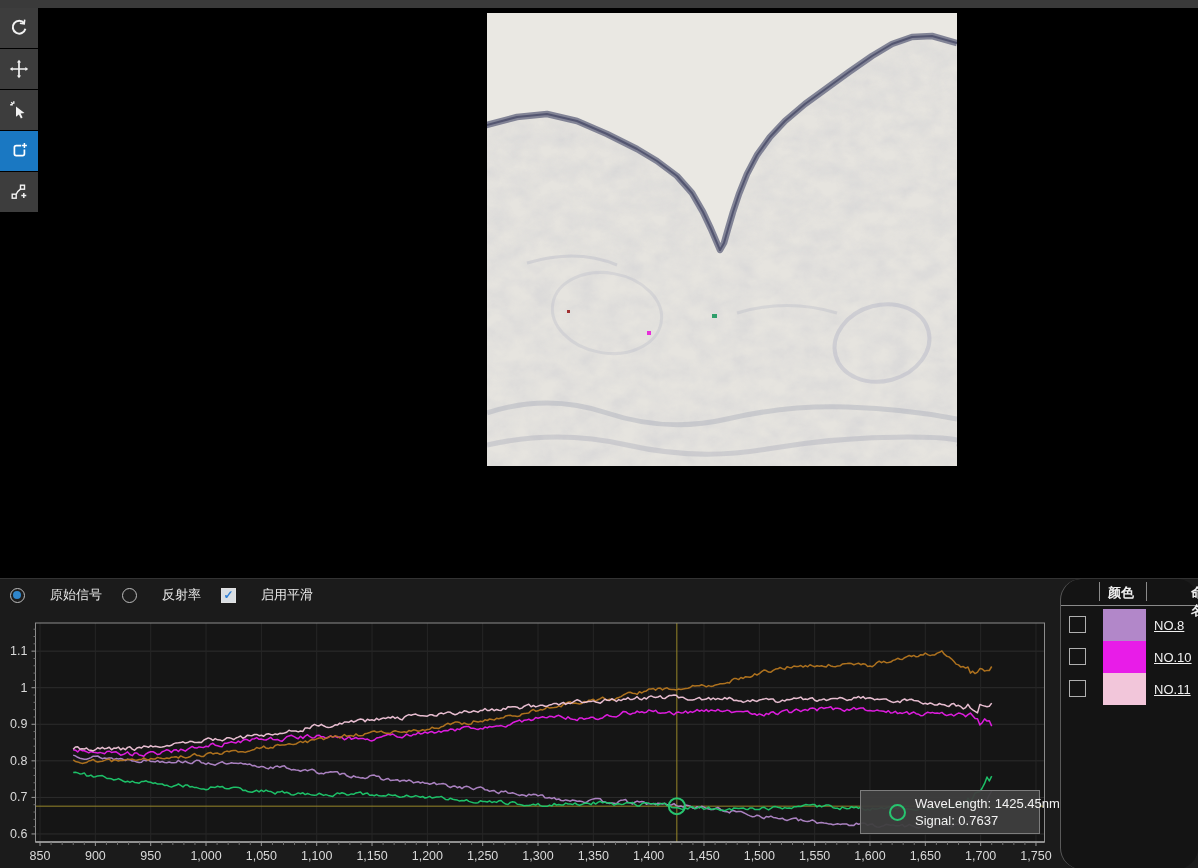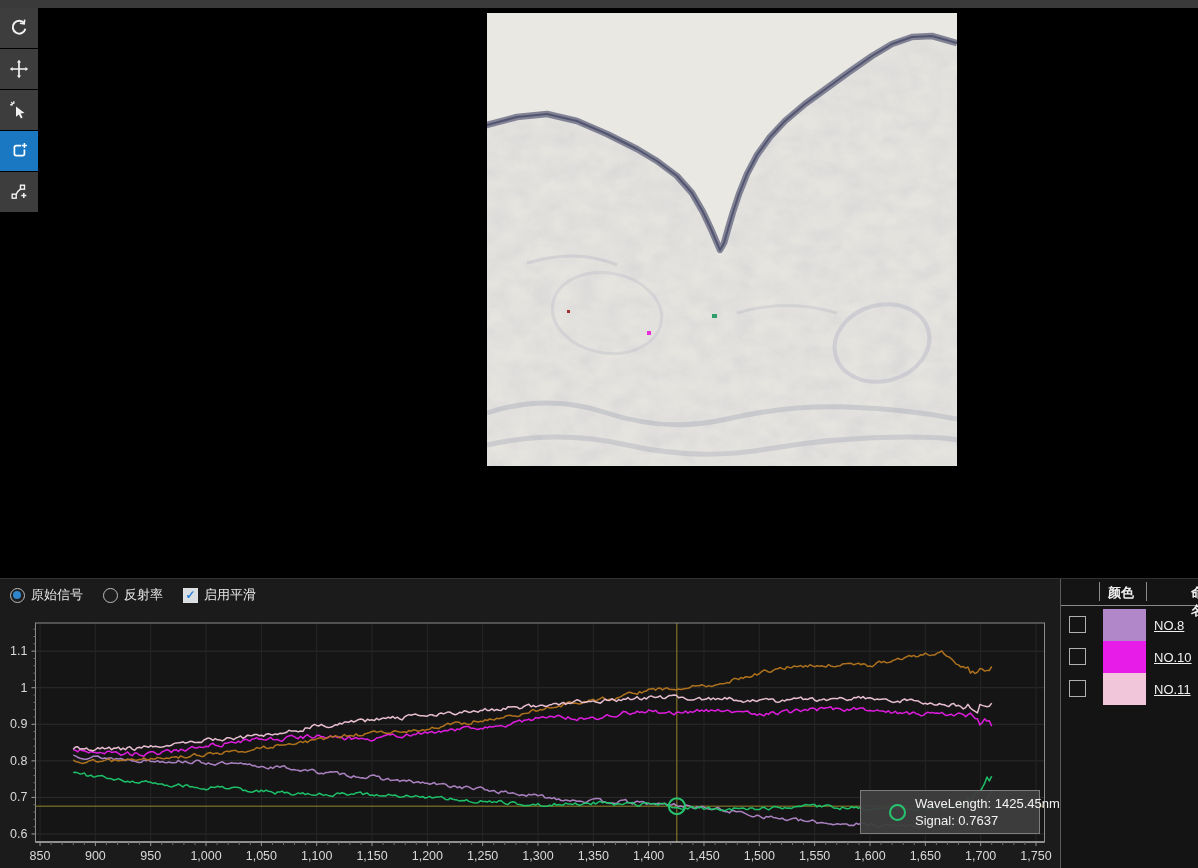--- a/index.html
+++ b/index.html
@@ -5,30 +5,30 @@
   html,body{margin:0;padding:0;background:#000;}
   body{font-family:"Liberation Sans",sans-serif;}
   .app{position:relative;width:1198px;height:868px;background:#000;overflow:hidden;}
   .top-strip{position:absolute;left:0;top:0;width:1198px;height:8px;background:#3a3a3a;}
   .toolbar{position:absolute;left:0;top:8px;width:38px;display:flex;flex-direction:column;gap:1px;}
   .tool-btn{width:38px;height:40px;background:#3d3d3d;display:flex;align-items:center;justify-content:center;cursor:pointer;}
   .tool-btn.selected{background:#1a78c2;}
   .micro-image{position:absolute;left:487px;top:13px;width:470px;height:453px;}
   .bottom-panel{position:absolute;left:0;top:578px;width:1198px;height:290px;background:#1b1b1b;border-top:1px solid #333;box-sizing:border-box;}
   .controls{position:absolute;left:0;top:0;width:1060px;height:32px;display:flex;align-items:center;padding-left:10px;box-sizing:border-box;color:#e8e8e8;font-size:13px;}
-  .ctrl{display:flex;align-items:center;margin-right:20px;cursor:pointer;}
+  .ctrl{display:flex;align-items:center;margin-right:20px;cursor:pointer;gap:19px;}
   .ctrl .lbl{margin-left:6px;}
   .radio{width:15px;height:15px;border:1.5px solid #bdbdbd;border-radius:50%;background:#1d1d1d;box-sizing:border-box;position:relative;}
   .radio.checked::after{content:"";position:absolute;left:2px;top:2px;width:8px;height:8px;border-radius:50%;background:#2f86cc;}
   .checkbox{width:15px;height:15px;border:1px solid #e2e2e2;background:#d9dee3;box-sizing:border-box;display:flex;align-items:center;justify-content:center;color:#2f7fd6;font-weight:bold;font-size:12px;line-height:1;}
   .chart{position:absolute;left:0;top:32px;}
   .tooltip{position:absolute;left:860px;top:211px;width:180px;height:44px;background:rgba(62,62,62,0.95);border:1px solid #7d7d7d;box-sizing:border-box;display:flex;align-items:center;padding:4px 8px 4px 28px;z-index:5;}
   .tt-ring{width:17px;height:17px;border:2.5px solid #27c46f;border-radius:50%;box-sizing:border-box;flex:0 0 auto;margin-right:9px;}
   .tt-text{color:#f2f2f2;font-size:13px;line-height:17px;white-space:nowrap;}
-  .legend{position:absolute;left:1060px;top:0;width:138px;height:290px;border-left:1px solid #5a5a5a;box-sizing:border-box;background:#141414;color:#f0f0f0;}
+  .legend{position:absolute;left:1060px;top:0;width:138px;height:290px;border-left:1px solid #5a5a5a;box-sizing:border-box;background:#141414;color:#f0f0f0;border-radius:21px;}
   .legend-header{position:relative;height:26px;font-size:13px;font-weight:bold;border-bottom:1px solid #8a8a8a;}
   .lh-color{position:absolute;left:47px;top:5px;}
   .lh-name{position:absolute;left:92px;top:5px;margin-left:38px;}
   .lh-sep{position:absolute;top:3px;width:1px;height:19px;background:#8a8a8a;}
   .legend-rows{position:absolute;left:0;top:30px;width:138px;}
   .legend-row{position:relative;height:32px;}
   .lr-check{position:absolute;left:8px;top:7px;width:17px;height:17px;border:1px solid #b0b0b0;background:transparent;box-sizing:border-box;cursor:pointer;}
   .lr-swatch{position:absolute;left:42px;top:0;width:43px;height:32px;cursor:pointer;}
   .lr-name{position:absolute;left:93px;top:9px;font-size:13px;text-decoration:underline;}
 </style>

